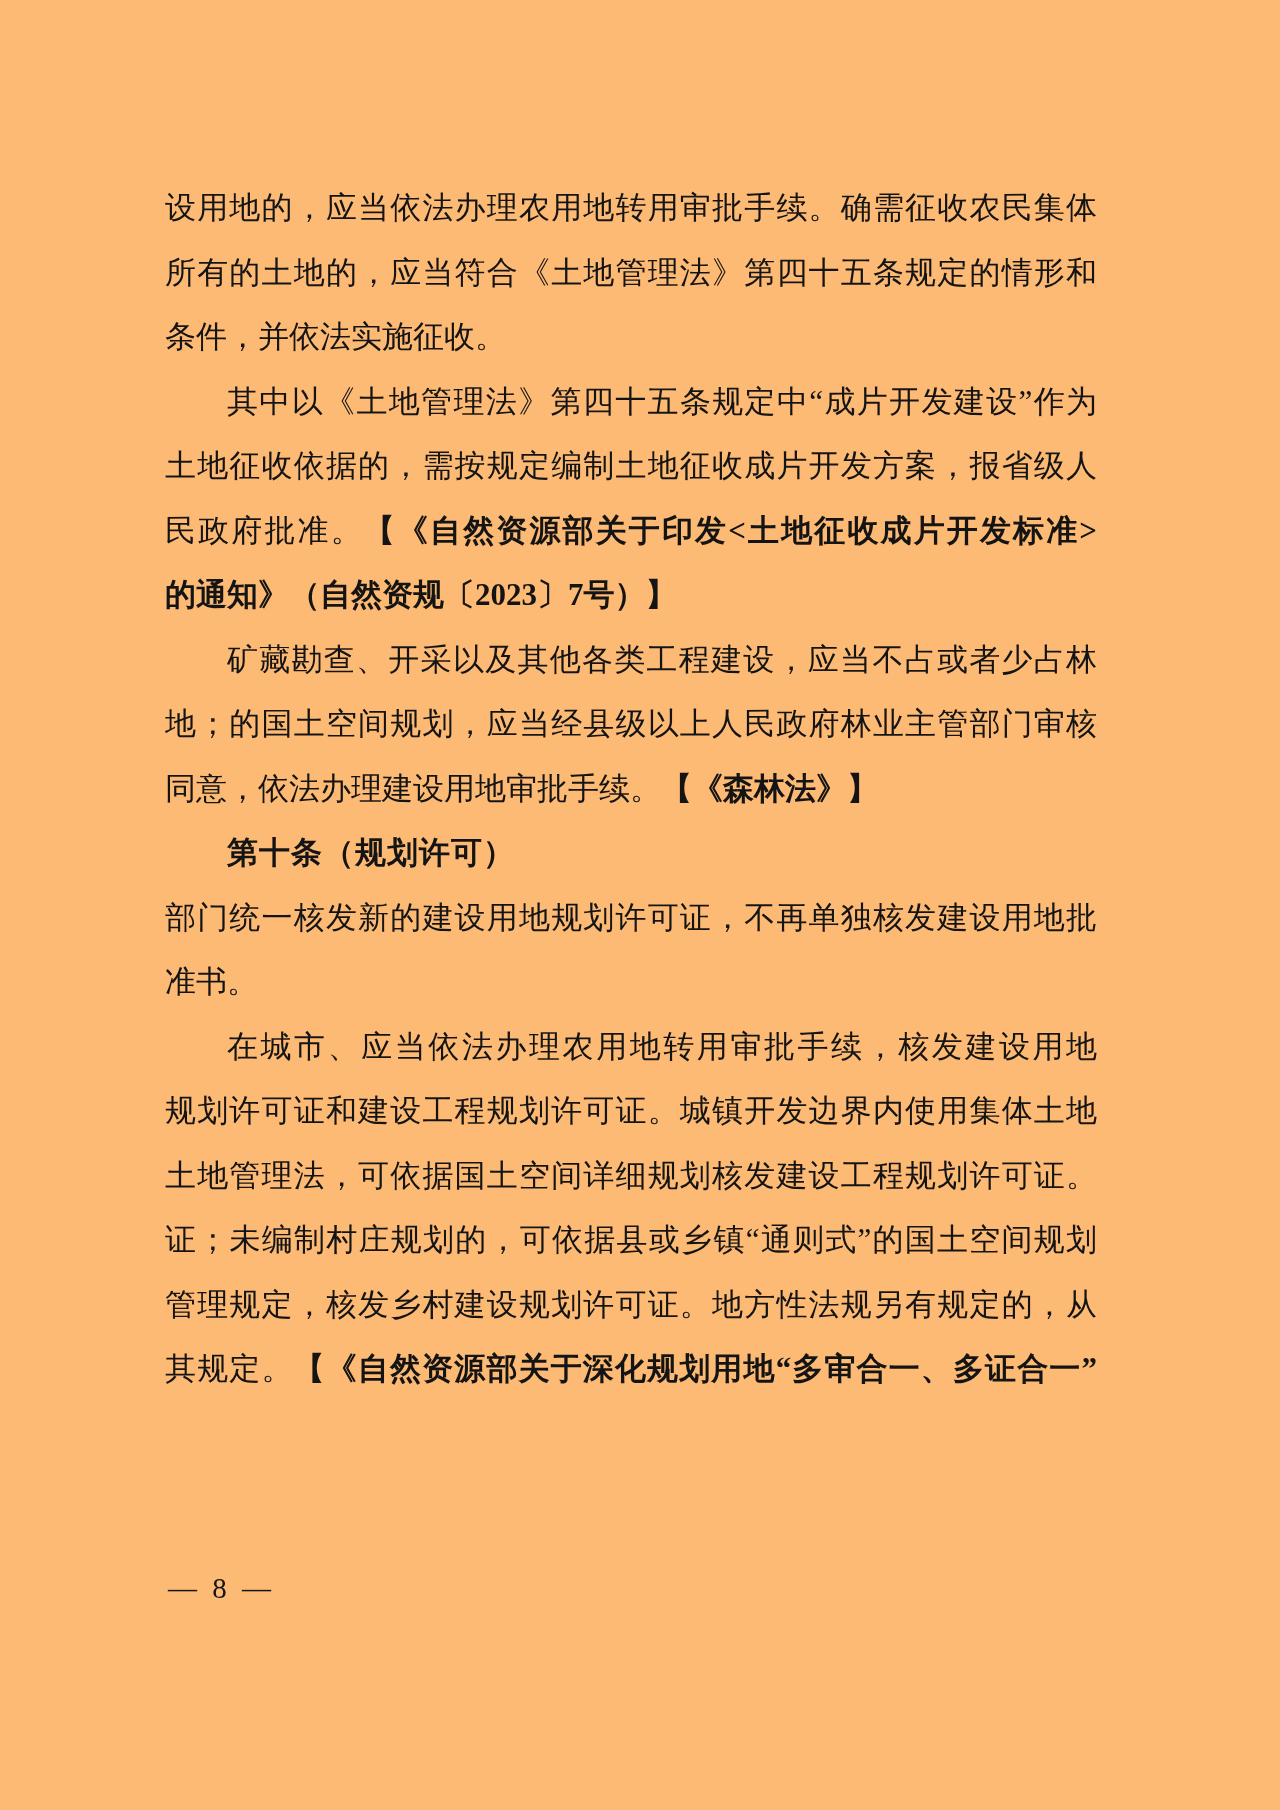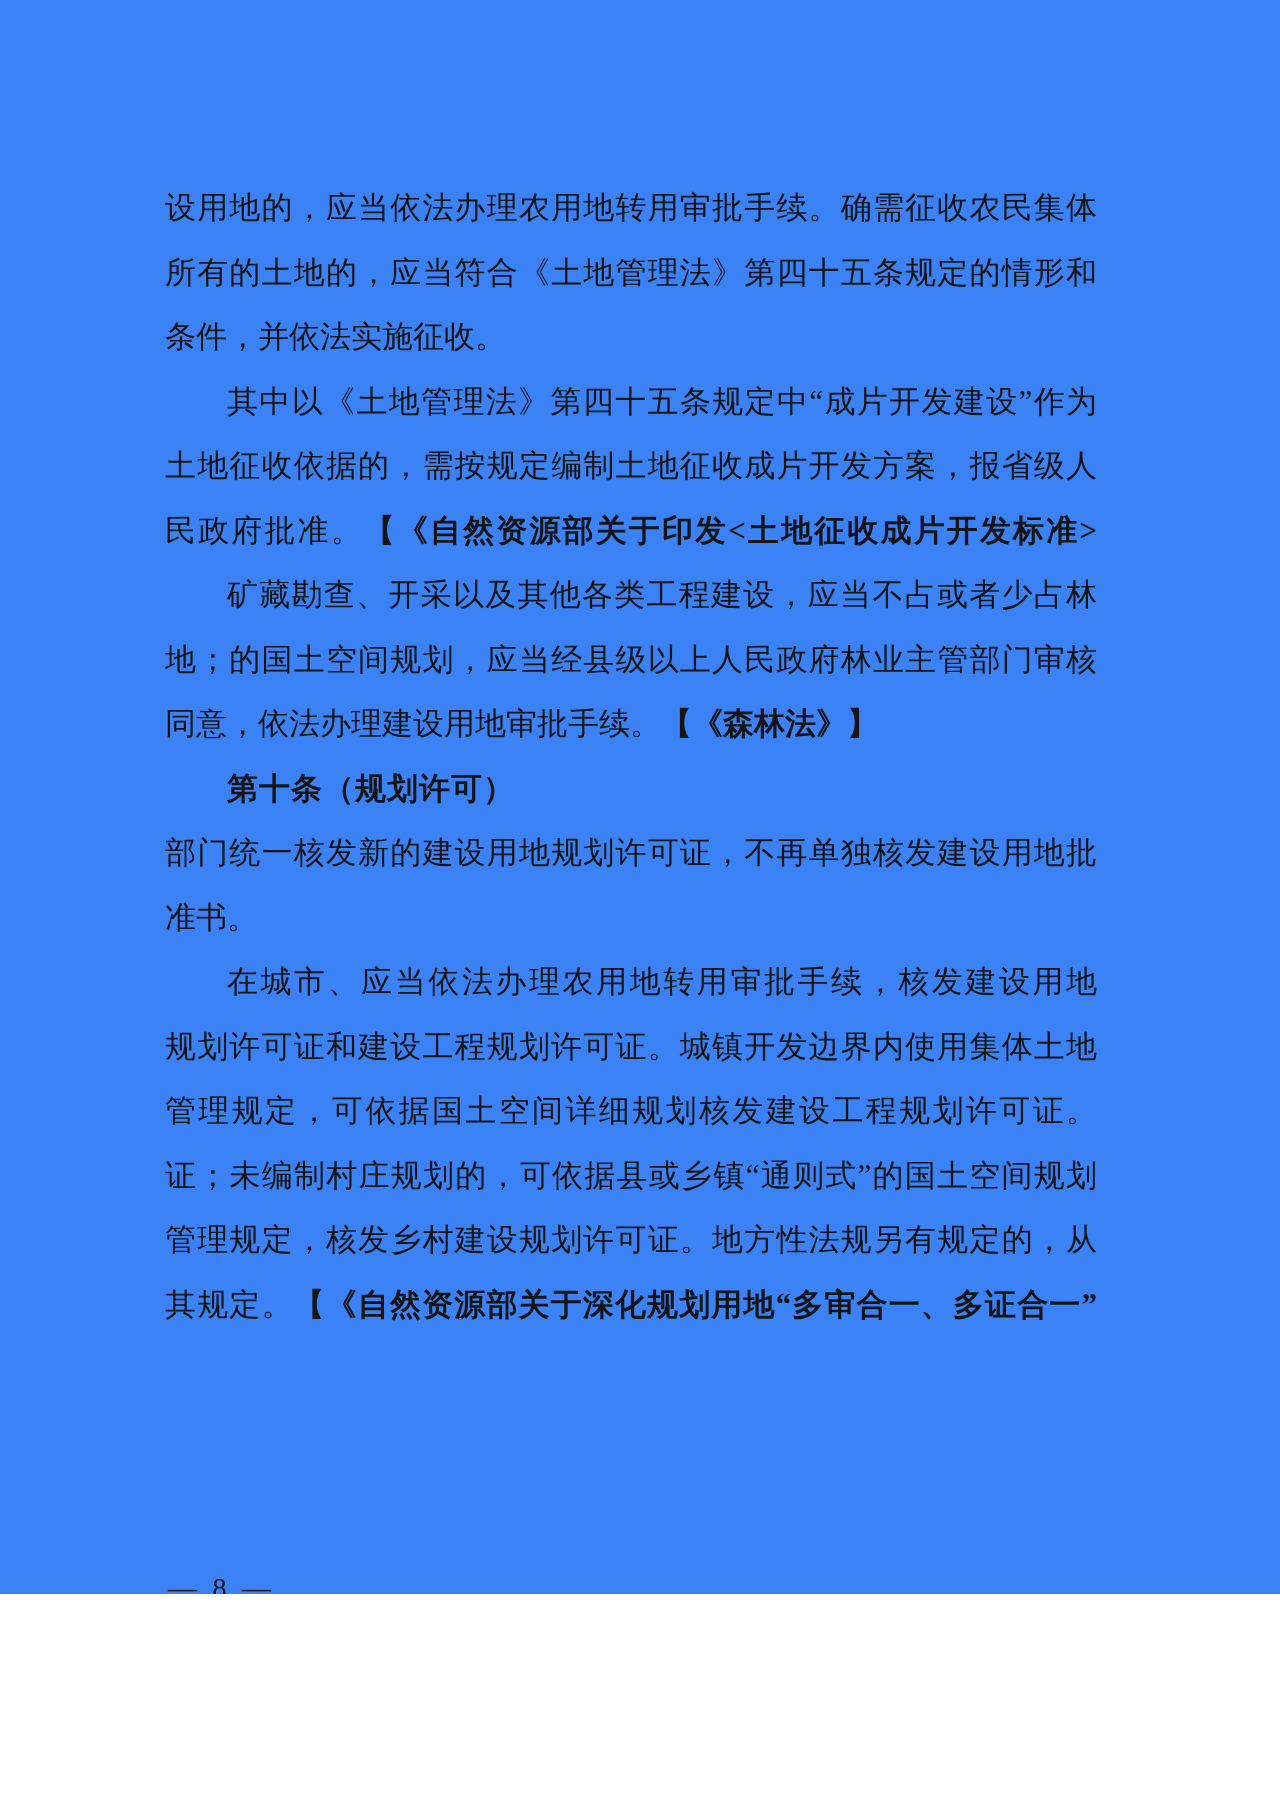--- a/index.html
+++ b/index.html
@@ -3,22 +3,22 @@
 <meta charset="utf-8">
 <style>
   html, body {
     margin: 0;
     padding: 0;
     background: #ffffff;
   }
   .page {
     position: relative;
     width: 1280px;
-    height: 1594px;
-    background: #3b82f6;
+    height: 1810px;
+    background: #fdba74;
     overflow: hidden;
     font-family: "Liberation Serif", "DejaVu Serif", serif;
     color: #141414;
   }
   .content {
     position: absolute;
     left: 165px;
     top: 176px;
     width: 932px;
     font-size: 31px;
@@ -70,39 +70,40 @@
     <div class="line fill"><span class="seg-normal">所有的土地的，应当符合《土地管理法》第四十五条规定的情形和</span></div>
 
     <div class="line"><span class="seg-normal">条件，并依法实施征收。</span></div>
 
     <div class="line fill indent"><span class="seg-normal">其中以《土地管理法》第四十五条规定中“成片开发建设”作为</span></div>
 
     <div class="line fill"><span class="seg-normal">土地征收依据的，需按规定编制土地征收成片开发方案，报省级人</span></div>
 
     <div class="line fill"><span class="seg-normal">民政府批准。</span><span class="seg-cite">【《自然资源部关于印发&lt;土地征收成片开发标准&gt;</span></div>
 
+    <div class="line"><span class="seg-cite">的通知》（自然资规〔2023〕7号）】</span></div>
 
     <div class="line fill indent"><span class="seg-normal">矿藏勘查、开采以及其他各类工程建设，应当不占或者少占林</span></div>
 
     <div class="line fill"><span class="seg-normal">地；的国土空间规划，应当经县级以上人民政府林业主管部门审核</span></div>
 
     <div class="line"><span class="seg-normal">同意，依法办理建设用地审批手续。</span><span class="seg-cite">【《森林法》】</span></div>
 
     <div class="line heading indent"><span>第十条（规划许可）</span></div>
 
 
     <div class="line fill"><span class="seg-normal">部门统一核发新的建设用地规划许可证，不再单独核发建设用地批</span></div>
 
     <div class="line"><span class="seg-normal">准书。</span></div>
 
     <div class="line fill indent"><span class="seg-normal">在城市、应当依法办理农用地转用审批手续，核发建设用地</span></div>
 
     <div class="line fill"><span class="seg-normal">规划许可证和建设工程规划许可证。城镇开发边界内使用集体土地</span></div>
 
-    <div class="line fill"><span class="seg-normal">管理规定，可依据国土空间详细规划核发建设工程规划许可证。</span></div>
+    <div class="line fill"><span class="seg-normal">土地管理法，可依据国土空间详细规划核发建设工程规划许可证。</span></div>
 
 
     <div class="line fill"><span class="seg-normal">证；未编制村庄规划的，可依据县或乡镇“通则式”的国土空间规划</span></div>
 
     <div class="line fill"><span class="seg-normal">管理规定，核发乡村建设规划许可证。地方性法规另有规定的，从</span></div>
 
     <div class="line fill"><span class="seg-normal">其规定。</span><span class="seg-cite">【《自然资源部关于深化规划用地“多审合一、多证合一”</span></div>
 
   </div>
 

